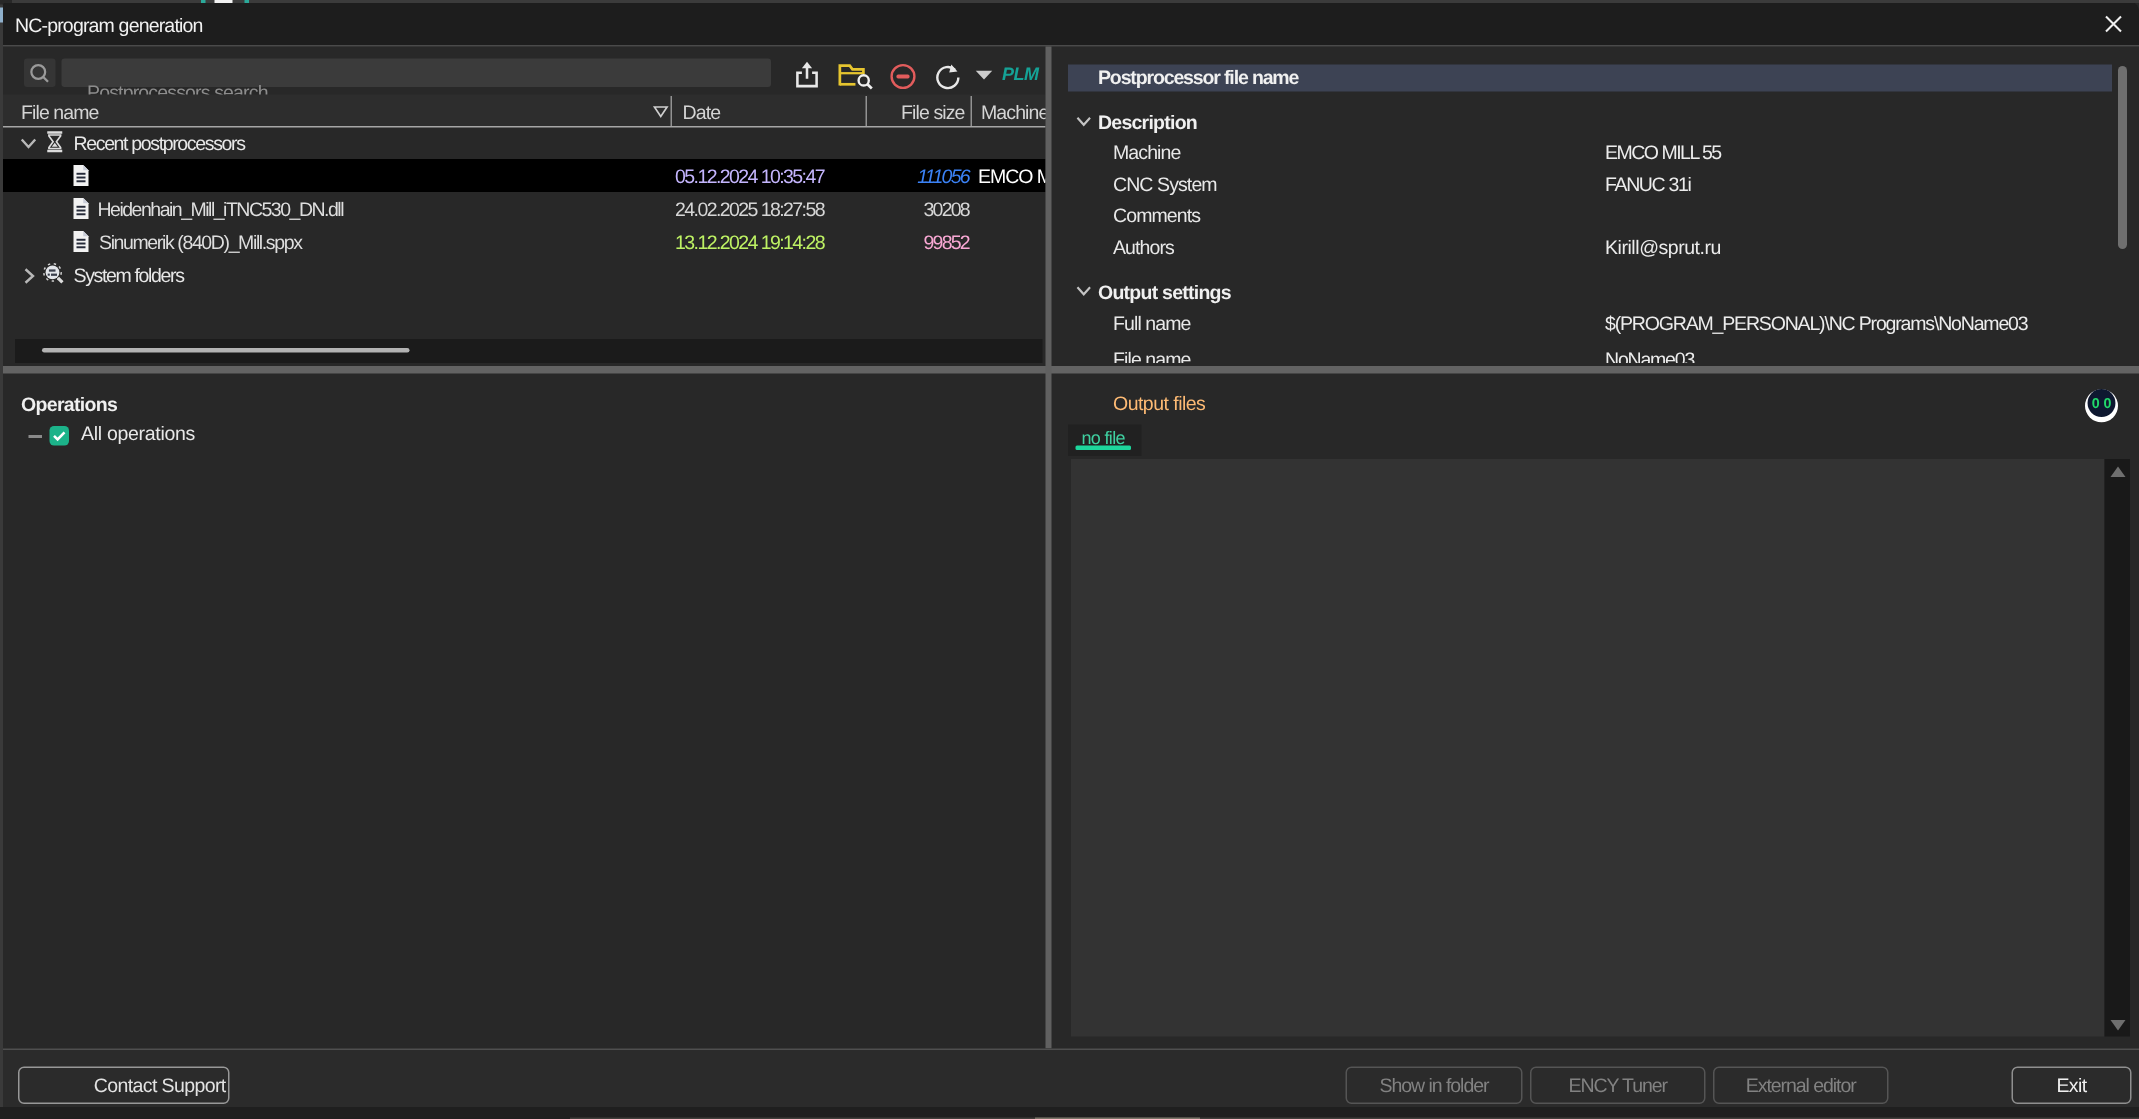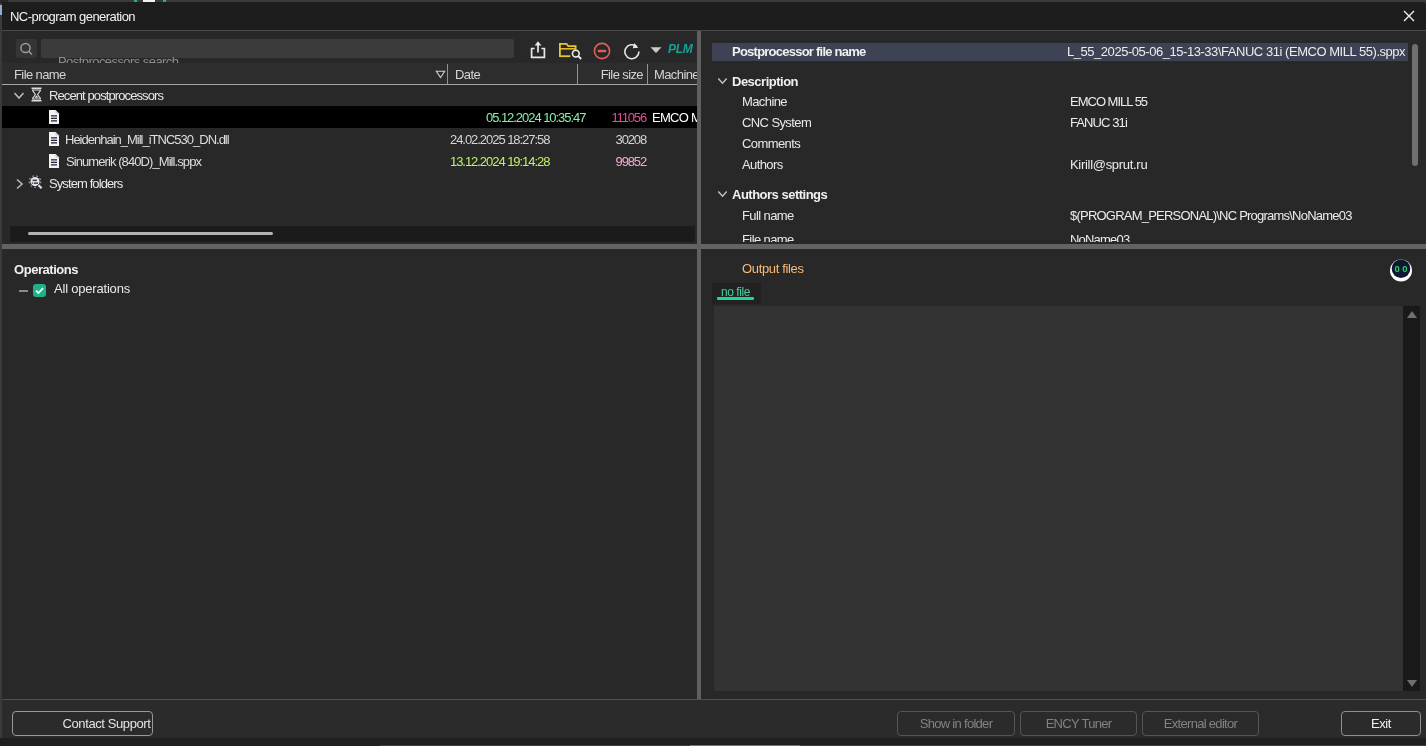--- a/index.html
+++ b/index.html
@@ -84,22 +84,22 @@
   <div class="abs t13" style="left:49px;top:88px;">Recent postprocessors</div>
 
   <div class="abs" style="left:0;top:106px;width:697px;height:22px;background:#000000;"></div>
   <svg class="abs" style="left:48px;top:109px;" width="12" height="16" viewBox="0 0 12 16">
     <path d="M1 1 L7.5 1 L11 4.5 L11 15 L1 15 Z" fill="#f2f2f2"></path>
     <path d="M7.5 1 L7.5 4.5 L11 4.5 Z" fill="#c9cdd8"></path>
     <rect x="3" y="6.2" width="6" height="1.3" fill="#252a38"></rect>
     <rect x="3" y="8.7" width="6" height="1.3" fill="#252a38"></rect>
     <rect x="3" y="11.2" width="6" height="1.3" fill="#252a38"></rect>
   </svg>
-  <div class="abs t13" style="left:450px;top:109.5px;color:#86efac;letter-spacing:-1.05px;margin-left:36px;">05.12.2024 10:35:47</div>
-  <div class="abs t13" style="left:560px;top:109.5px;color:#ec4899;width:86px;text-align:right;letter-spacing:-1.15px;">111056</div>
+  <div class="abs t13" style="left:450px;top:109.5px;color:#c4b5fd;letter-spacing:-1.05px;">05.12.2024 10:35:47</div>
+  <div class="abs t13" style="left:560px;top:109.5px;color:#3b82f6;width:86px;text-align:right;letter-spacing:-1.15px;font-style:italic;">111056</div>
   <div class="abs" style="left:652px;top:106px;width:45px;height:22px;overflow:hidden;">
       <div class="abs t13" style="left:0;top:3.5px;color:#ffffff;letter-spacing:-0.7px;">EMCO MILL</div>
     </div>
 
   <svg class="abs" style="left:48px;top:131px;" width="12" height="16" viewBox="0 0 12 16">
     <path d="M1 1 L7.5 1 L11 4.5 L11 15 L1 15 Z" fill="#f2f2f2"></path>
     <path d="M7.5 1 L7.5 4.5 L11 4.5 Z" fill="#c9cdd8"></path>
     <rect x="3" y="6.2" width="6" height="1.3" fill="#252a38"></rect>
     <rect x="3" y="8.7" width="6" height="1.3" fill="#252a38"></rect>
     <rect x="3" y="11.2" width="6" height="1.3" fill="#252a38"></rect>
@@ -133,41 +133,40 @@
   <div class="abs t13" style="left:49px;top:176px;">System folders</div>
 
   <div class="abs" style="left:10px;top:226px;width:685px;height:16px;background:#1b1b1b;"></div>
   <div class="abs" style="left:28px;top:231.5px;width:245px;height:3px;background:#b3b3b3;border-radius:2px;"></div>
 
   <div class="abs" style="left:0;top:244px;width:1426px;height:5px;background:#636363;"></div>
   <div class="abs" style="left:697px;top:31px;width:4px;height:668px;background:#606060;"></div>
 
   <div class="abs" style="left:712px;top:43px;width:696px;height:18px;background:#3d4354;"></div>
   <div class="abs t13" style="left:732px;top:44px;font-weight:bold;color:#f0f0f0;letter-spacing:-0.76px;">Postprocessor file name</div>
-  <div class="abs val" style="left:1067px;top:44px;letter-spacing:-0.46px;">L_55_2025-05-06_15-13-33\FANUC 31i (EMCO MILL 55).sppx</div>
 
   <div class="abs" style="left:1412px;top:44px;width:6px;height:122px;background:#6f6f6f;border-radius:3px;"></div>
 
   <svg class="abs" style="left:717px;top:77px;" width="11" height="8" viewBox="0 0 11 8">
     <path d="M1.3 1.5 L5.5 6.2 L9.7 1.5" fill="none" stroke="#c4c4c4" stroke-width="1.4"></path>
   </svg>
   <div class="abs t13" style="left:732px;top:74px;font-weight:bold;color:#f0f0f0;letter-spacing:-0.5px;">Description</div>
 
   <div class="abs t13" style="left:742px;top:94px;letter-spacing:-0.6px;">Machine</div>
   <div class="abs val" style="left:1070px;top:94px;letter-spacing:-1.0px;">EMCO MILL 55</div>
   <div class="abs t13" style="left:742px;top:115px;letter-spacing:-0.6px;">CNC System</div>
   <div class="abs val" style="left:1070px;top:115px;letter-spacing:-0.9px;">FANUC 31i</div>
   <div class="abs t13" style="left:742px;top:136px;letter-spacing:-0.6px;">Comments</div>
   <div class="abs t13" style="left:742px;top:157px;letter-spacing:-0.6px;">Authors</div>
   <div class="abs val" style="left:1070px;top:157px;letter-spacing:-0.3px;">Kirill@sprut.ru</div>
 
   <svg class="abs" style="left:717px;top:190px;" width="11" height="8" viewBox="0 0 11 8">
     <path d="M1.3 1.5 L5.5 6.2 L9.7 1.5" fill="none" stroke="#c4c4c4" stroke-width="1.4"></path>
   </svg>
-  <div class="abs t13" style="left:732px;top:187px;font-weight:bold;color:#f0f0f0;letter-spacing:-0.5px;">Authors settings</div>
+  <div class="abs t13" style="left:732px;top:187px;font-weight:bold;color:#f0f0f0;letter-spacing:-0.5px;">Output settings</div>
 
   <div class="abs t13" style="left:742px;top:208px;letter-spacing:-0.6px;">Full name</div>
   <div class="abs val" style="left:1070px;top:208px;letter-spacing:-0.78px;">$(PROGRAM_PERSONAL)\NC Programs\NoName03</div>
   <div class="abs" style="left:702px;top:227px;width:706px;height:15px;overflow:hidden;">
     <div class="abs t13" style="left:40px;top:5px;letter-spacing:-0.6px;">File name</div>
     <div class="abs val" style="left:368px;top:5px;letter-spacing:-0.8px;">NoName03</div>
   </div>
 
   <div class="abs t13" style="left:14px;top:262px;font-weight:bold;color:#f0f0f0;letter-spacing:-0.45px;">Operations</div>
   <div class="abs" style="left:19px;top:290px;width:9px;height:2px;background:#8a8a8a;"></div>

